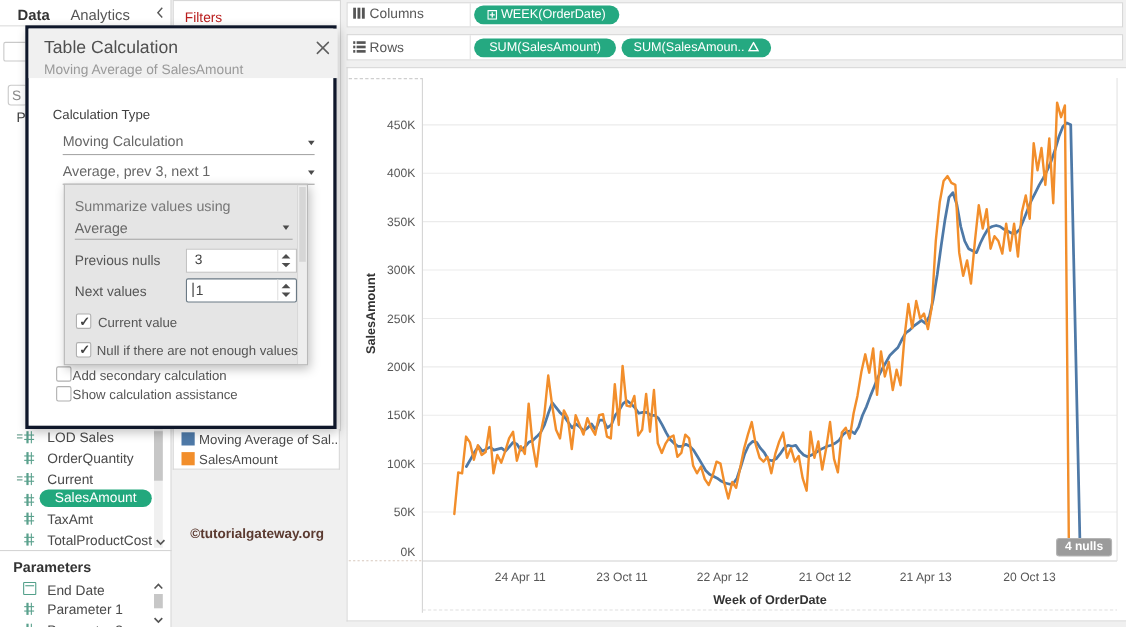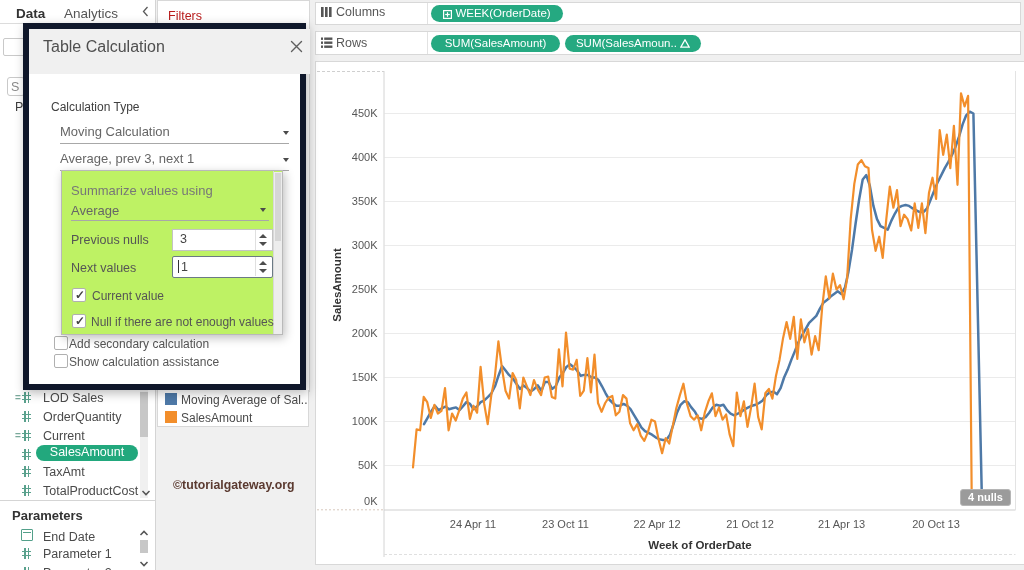--- a/index.html
+++ b/index.html
@@ -49,42 +49,42 @@
 .shelflbl{font-size:12.5px;color:#575757}
 #lblColumns{left:336px;top:5px}
 #lblRows{left:336px;top:36px}
 .pill{height:17px;background:#25a981;border-radius:8.5px;color:#fff;font-size:11.5px;text-align:center}
 #pillWeek{left:431px;top:5px;width:132px;line-height:16.5px}
 #pillSum1{left:431px;top:35px;width:129px;line-height:16.5px}
 #pillSum2{left:565px;top:35px;width:136px;line-height:16.5px}
 
 #chartCard{left:315px;top:61px;width:709px;height:504px;background:#fff;border:1px solid #d8d8d8;border-right:none}
 
-#dialog{left:23px;top:23px;width:283px;height:367px;background:#fff;border:6px solid #0f172a;box-shadow:2px 3px 10px rgba(0,0,0,.28)}
+#dialog{left:23px;top:23px;width:283px;height:367px;background:#fff;border:3px solid #0f172a;box-shadow:2px 3px 10px rgba(0,0,0,.28)}
 #dlgHead{left:0;top:0;width:281px;height:45px;background:#f0f0f0}
 #dlgTitle{left:14px;top:9px;font-size:16px;color:#4f4f4f}
 #dlgSub{left:14px;top:30px;font-size:12.5px;color:#9a9a9a}
 #lblCalcType{left:22px;top:71px;font-size:12px;font-weight:normal;color:#404040}
 .ddtext{font-size:13px;color:#666}
 .ddline{height:1px;background:#a8a8a8}
 .caret{width:0;height:0;border-left:3.5px solid transparent;border-right:3.5px solid transparent;border-top:4.5px solid #4a4a4a}
 #dd1t{left:31px;top:95px}
 #dd1l{left:31px;top:114px;width:229px}
 #dd1c{left:254px;top:102px}
 #dd2t{left:31px;top:122px}
 #dd2l{left:31px;top:141px;width:229px}
 #dd2c{left:254px;top:129px}
 .cb{width:14px;height:14px;border:1px solid #b0b0b0;border-radius:2px;background:#fff}
 .cblbl{font-size:12px;color:#555;white-space:nowrap}
 #cb3{left:25px;top:307px}
 #cb3l{left:40px;top:308px}
 #cb4{left:25px;top:325px}
 #cb4l{left:40px;top:326px}
 
-#popup{left:32px;top:141px;width:222px;height:165px;background:#bef264;border:1px solid #b9b9b9;box-shadow:2px 3px 9px rgba(0,0,0,.25)}
+#popup{left:32px;top:141px;width:222px;height:165px;background:#e5e5e5;border:1px solid #b9b9b9;box-shadow:2px 3px 9px rgba(0,0,0,.25)}
 #pp-scroll{left:211px;top:0;width:1px;height:163px;background:#d8d8d8}
 #ppLbl1{left:9px;top:12px;font-size:13px;color:#777}
 #ppAvg{left:9px;top:32px;font-size:13px;color:#666}
 #ppAvgL{left:9px;top:49px;width:198px;height:1px;background:#a8a8a8}
 #ppAvgC{left:198px;top:37px}
 #ppPrev{left:9px;top:62px;font-size:12.5px;color:#555}
 #spin1{left:110px;top:58px;width:101px;height:22px;border:1px solid #c3c3c3;background:#fff}
 #spin1v{left:118px;top:61px;font-size:12.5px;color:#444}
 #ppNext{left:9px;top:90px;font-size:12.5px;color:#555}
 #spin2{left:110px;top:85px;width:101px;height:22px;border:1.5px solid #6b7a85;background:#fff;border-radius:2px}
@@ -283,20 +283,21 @@
 <text x="341" y="285" font-size="11.5" fill="#333" font-weight="bold" text-anchor="middle" font-family="Liberation Sans, sans-serif" transform="rotate(-90 341 285)">SalesAmount</text>
 <path d="M424.0 424.1 L428.0 417.1 L431.5 410.9 L435.0 405.7 L438.5 410.1 L442.0 408.3 L445.5 406.5 L449.0 409.2 L452.5 408.3 L456.0 407.4 L459.5 410.1 L462.8 406.5 L466.4 402.1 L470.0 403.9 L473.5 409.2 L477.0 406.5 L480.7 402.1 L484.3 400.4 L488.0 396.9 L491.4 393.3 L495.0 386.3 L498.5 375.7 L502.0 366.1 L505.6 370.5 L509.0 374.9 L512.8 378.4 L516.4 383.7 L520.0 388.9 L523.5 385.4 L527.0 388.1 L530.7 391.6 L534.3 388.9 L537.8 385.4 L541.4 390.7 L545.0 381.9 L548.5 381.9 L552.0 388.9 L555.7 386.3 L559.3 377.5 L562.8 373.1 L566.4 366.9 L570.0 364.3 L573.5 366.9 L577.0 370.5 L580.7 375.7 L584.3 374.9 L587.8 374.9 L591.6 377.5 L595.0 377.5 L598.5 380.1 L602.0 386.3 L605.6 393.3 L609.2 399.5 L612.8 403.0 L616.3 405.7 L620.0 405.7 L623.5 403.9 L627.0 405.7 L630.5 409.2 L634.2 415.3 L637.9 421.5 L641.5 427.7 L645.0 431.2 L648.5 432.9 L652.0 434.7 L655.6 437.3 L659.2 439.1 L662.8 440.0 L666.3 440.0 L670.0 434.7 L673.5 424.1 L677.0 412.7 L680.6 404.8 L684.2 401.3 L687.8 402.1 L691.3 407.4 L695.0 411.8 L698.5 418.0 L702.0 418.9 L705.6 417.1 L709.2 412.7 L712.7 407.4 L716.3 404.8 L720.0 405.7 L723.4 404.8 L727.0 410.1 L730.6 413.6 L734.2 415.3 L737.8 413.6 L741.3 411.8 L745.0 409.2 L748.4 407.4 L752.0 405.7 L755.6 404.8 L759.1 403.0 L762.7 400.4 L766.3 395.1 L769.8 392.5 L773.4 391.6 L777.0 394.2 L780.6 388.1 L784.1 377.5 L787.7 369.6 L791.3 359.9 L794.9 351.1 L798.4 342.3 L802.0 335.3 L805.6 329.1 L809.1 322.9 L812.7 319.4 L816.3 315.9 L819.8 308.9 L823.4 302.7 L827.0 300.1 L830.6 296.5 L834.1 293.9 L837.7 291.3 L841.3 293.9 L844.9 287.7 L848.4 271.9 L852.0 249.9 L855.6 223.5 L859.1 199.7 L862.7 179.5 L866.3 175.1 L869.8 185.7 L873.4 205.9 L877.0 219.1 L880.5 226.1 L884.1 227.9 L887.7 229.7 L891.3 220.9 L894.8 213.8 L898.4 207.7 L902.0 205.9 L905.6 205.0 L909.1 205.9 L912.7 208.5 L916.3 210.3 L919.8 212.1 L923.4 212.1 L927.0 208.5 L930.6 199.7 L934.1 190.9 L937.7 182.1 L941.3 175.1 L944.8 168.1 L948.4 161.9 L952.0 154.9 L955.5 146.9 L959.1 136.4 L962.7 124.1 L966.2 115.3 L969.8 111.7 L973.4 113.5 L982.0 504.0" fill="none" stroke="#4e79a7" stroke-width="2.5" stroke-linejoin="round" stroke-linecap="round"></path>
 <path d="M413.0 467.3 L416.6 429.4 L420.1 430.3 L423.7 396.9 L427.2 402.1 L430.8 418.0 L434.4 404.8 L437.9 413.6 L441.5 410.9 L445.0 388.1 L448.6 430.3 L452.1 413.6 L455.7 420.6 L459.3 410.1 L462.8 398.6 L466.4 392.5 L469.9 418.9 L473.5 405.7 L477.1 412.7 L480.6 366.9 L484.2 403.9 L487.7 424.1 L491.3 395.1 L494.8 377.5 L498.4 341.4 L502.0 368.7 L505.5 390.7 L509.1 398.6 L512.6 373.1 L516.2 380.1 L519.8 408.3 L523.3 377.5 L526.9 386.3 L530.4 395.1 L534.0 380.1 L537.5 388.9 L541.1 395.1 L544.7 377.5 L548.2 376.6 L551.8 396.9 L555.3 398.6 L558.9 349.3 L562.5 386.3 L566.0 332.6 L569.6 368.7 L573.1 369.6 L576.7 359.9 L580.2 396.0 L583.8 390.7 L587.4 358.1 L590.9 392.5 L594.5 354.6 L598.0 403.0 L601.6 411.8 L605.2 403.0 L608.7 397.7 L612.3 396.0 L615.8 415.3 L619.4 411.8 L623.0 395.1 L626.5 398.6 L630.1 423.3 L633.6 430.3 L637.2 424.1 L640.7 435.6 L644.3 440.9 L647.9 432.1 L651.4 419.7 L655.0 421.5 L658.5 439.1 L662.1 453.2 L665.7 438.2 L669.2 443.5 L672.8 425.9 L676.3 408.3 L679.9 395.1 L683.4 383.7 L687.0 403.9 L690.6 416.2 L694.1 419.7 L697.7 415.3 L701.2 430.3 L704.8 412.7 L708.4 401.3 L711.9 393.3 L715.5 416.2 L719.0 407.4 L722.6 419.7 L726.1 414.5 L729.7 434.7 L733.3 446.1 L736.8 392.5 L740.4 416.2 L743.9 401.3 L747.5 426.8 L751.1 407.4 L754.6 383.7 L758.2 417.1 L761.7 429.4 L765.3 393.3 L768.9 388.9 L772.4 398.6 L776.0 375.7 L779.5 359.9 L783.1 337.9 L786.6 322.1 L790.2 338.8 L793.8 316.8 L797.3 359.0 L800.9 319.4 L804.4 342.3 L808.0 329.1 L811.6 354.6 L815.1 336.1 L818.7 350.2 L822.2 307.1 L825.8 276.3 L829.3 298.3 L832.9 273.7 L836.5 289.5 L840.0 285.1 L843.6 299.2 L847.1 278.9 L850.7 219.1 L854.3 183.9 L857.8 164.5 L861.4 160.1 L864.9 166.3 L868.5 168.1 L872.0 229.7 L875.6 250.8 L879.2 236.7 L882.7 257.8 L886.3 219.1 L889.8 186.5 L893.4 207.7 L897.0 190.1 L900.5 226.1 L904.1 214.7 L907.6 219.1 L911.2 230.5 L914.7 203.3 L918.3 227.9 L921.9 203.3 L925.4 233.2 L929.0 192.7 L932.5 177.7 L936.1 198.9 L939.7 130.2 L943.2 154.9 L946.8 134.6 L950.3 168.1 L953.9 125.8 L957.5 184.8 L961.0 93.3 L964.6 106.5 L968.1 95.9 L971.7 496.3" fill="none" stroke="#f28e2b" stroke-width="2.2" stroke-linejoin="round" stroke-linecap="round"></path>
 </svg>
 
 <div class="abs" style="left:960px;top:489px;width:51px;height:17px;background:#9b9b9b;border:1px solid #b5b5b5;border-radius:3px;color:#fff;font-size:11px;font-weight:bold;text-align:center;line-height:15px">4 nulls</div>
 
 <div class="abs" id="dialog">
 <div class="abs" id="dlgHead"></div>
 <div class="abs" id="dlgTitle">Table Calculation</div>
+<div class="abs" id="dlgSub">Moving Average of SalesAmount</div>
 <svg class="abs" style="left:261px;top:11px" width="13" height="13" viewBox="0 0 13 13">
       <path d="M1.5 1.5 L11.5 11.5 M11.5 1.5 L1.5 11.5" stroke="#5f5f5f" stroke-width="1.4" stroke-linecap="round"></path>
     </svg>
 <div class="abs" id="lblCalcType">Calculation Type</div>
 <div class="abs ddtext" id="dd1t">Moving Calculation</div>
 <div class="abs ddline" id="dd1l"></div>
 <div class="abs caret" id="dd1c"></div>
 <div class="abs ddtext" id="dd2t">Average, prev 3, next 1</div>
 <div class="abs ddline" id="dd2l"></div>
 <div class="abs caret" id="dd2c"></div>

